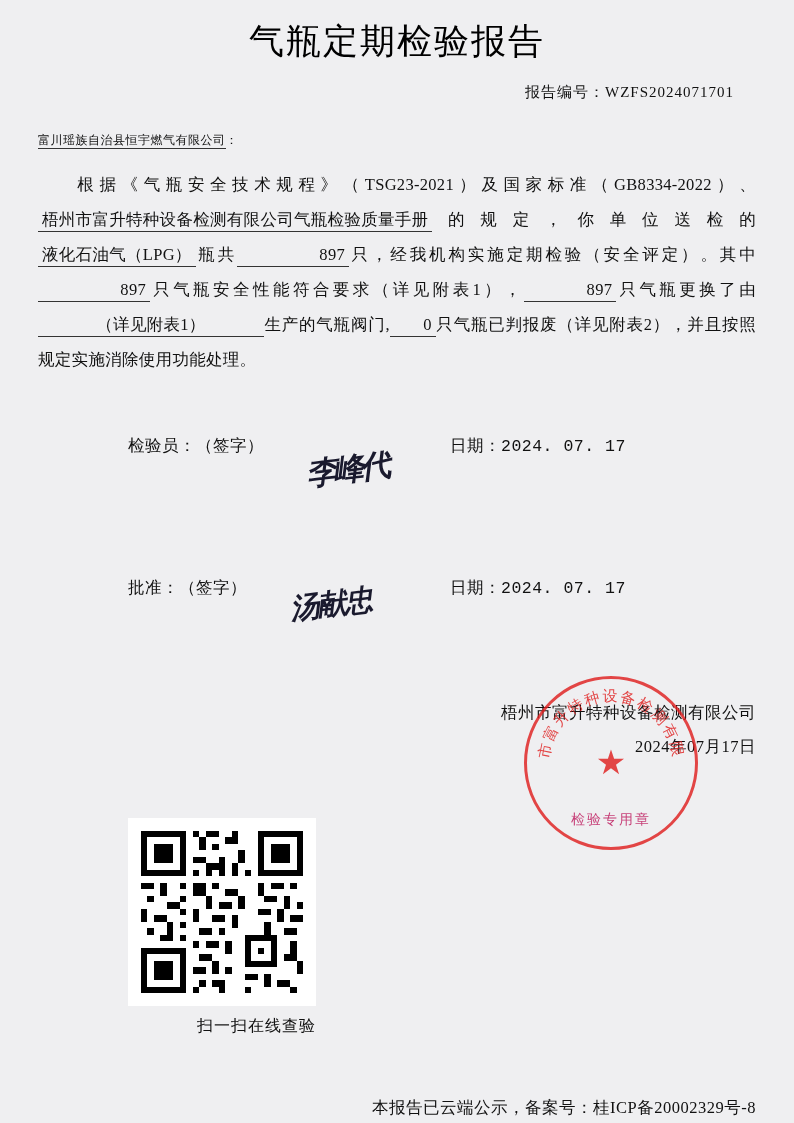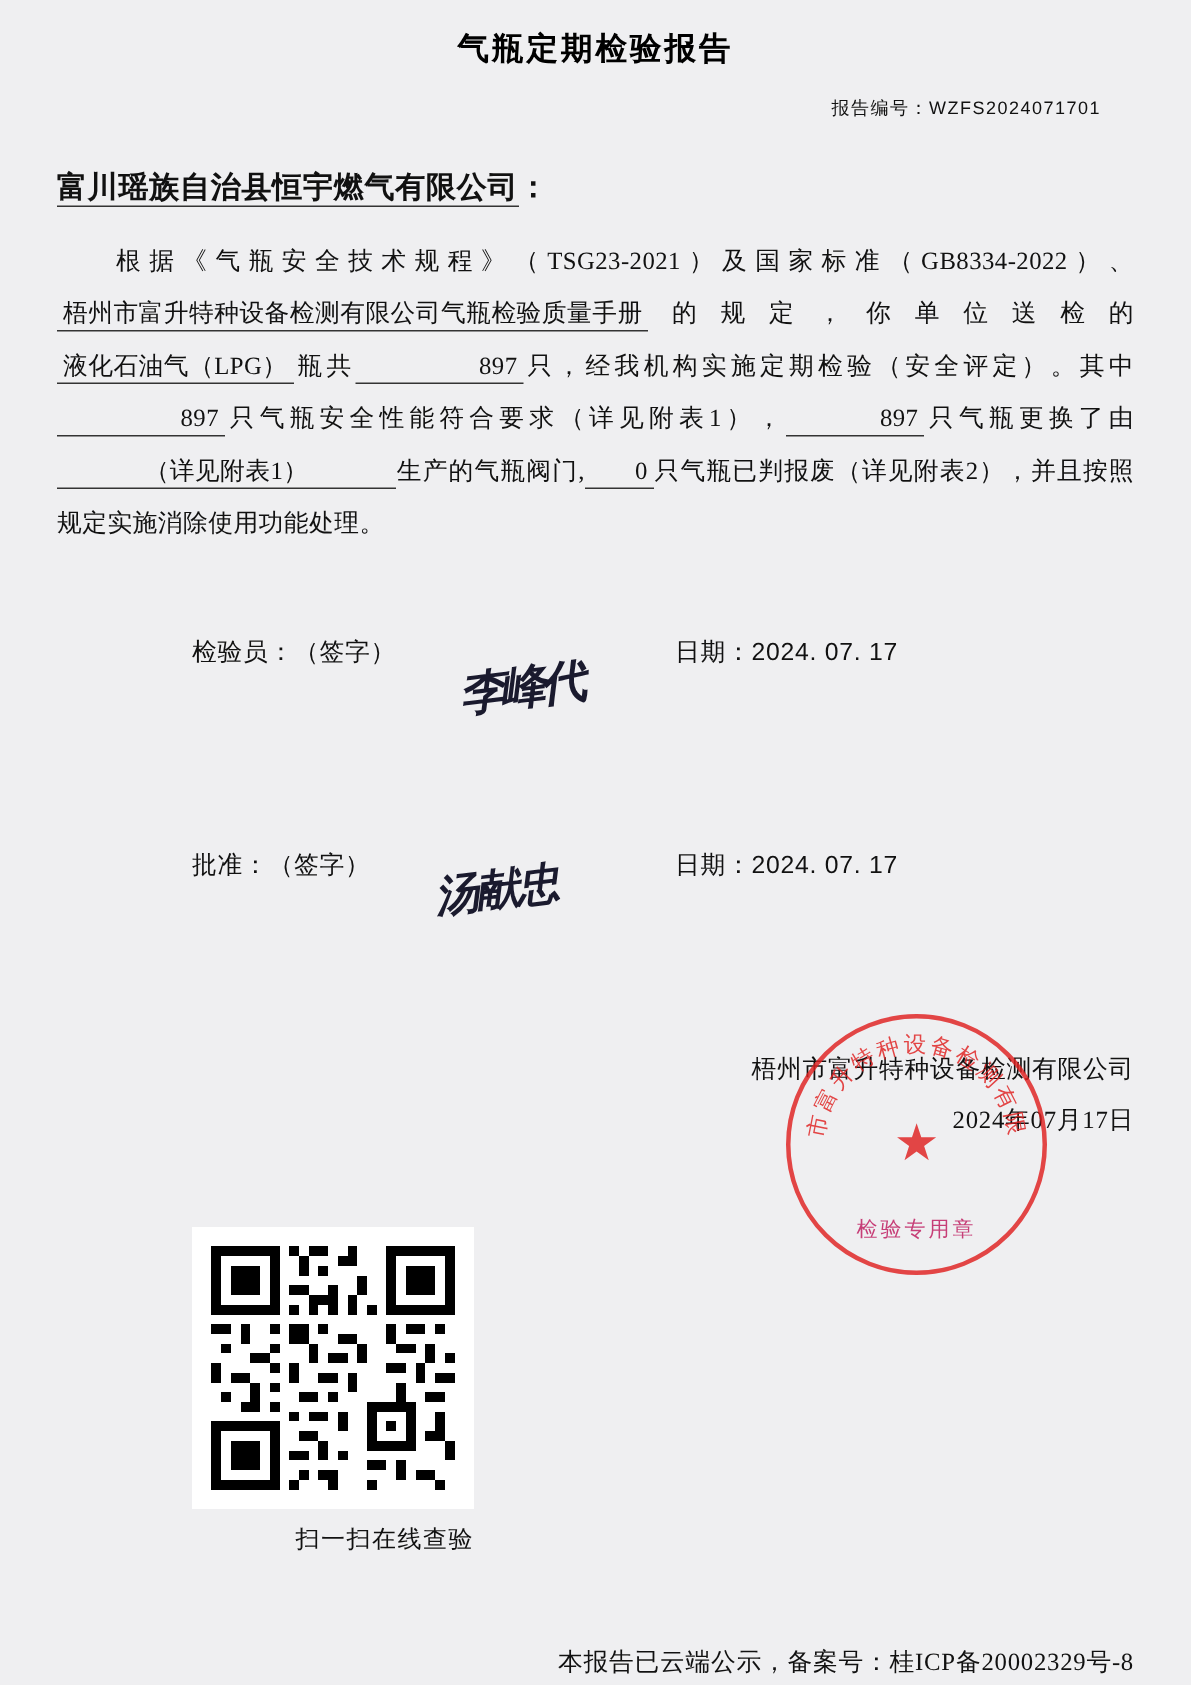--- a/index.html
+++ b/index.html
@@ -18,39 +18,38 @@
   .page {
     position: relative;
     width: 794px;
     height: 1123px;
     box-sizing: border-box;
     padding: 0 38px;
   }
   .doc-title {
     text-align: center;
     font-family: "DejaVu Sans", "Liberation Sans", sans-serif;
-    font-weight: bold;
-    font-size: 21px;
+    font-weight: normal;
+    font-size: 35px;
     letter-spacing: 2px;
     margin-top: 18px;
     color: #000;
   }
   .report-no {
     text-align: right;
-    font-size: 12px;
+    font-size: 15px;
     margin-top: 18px;
     padding-right: 22px;
     letter-spacing: 1px;
-    font-family: Liberation Sans, sans-serif;
+    font-family: Liberation Serif, serif;
   }
   .addressee {
     margin-top: 30px;
-    font-size: 20px;
-    letter-spacing: 0.5px;
-    font-weight: bold;
+    font-size: 12px;
+    letter-spacing: 0.5px;
   }
   .addressee .u {
     border-bottom: 1px solid #333;
     padding-bottom: 1px;
   }
   .body-text {
     margin-top: 18px;
     font-size: 16.5px;
     line-height: 35px;
     letter-spacing: 0.3px;
@@ -89,21 +88,21 @@
     top: 0;
     letter-spacing: 0.5px;
   }
   .sign-date {
     position: absolute;
     left: 412px;
     top: 0;
     letter-spacing: 0.5px;
   }
   .sign-date .dval {
-    font-family: Liberation Sans, sans-serif;
+    font-family: Liberation Mono, monospace;
   }
   .handwriting {
     position: absolute;
     font-family: "DejaVu Serif", serif;
     font-style: italic;
     font-weight: bold;
     color: #1a1a2e;
     transform: rotate(-7deg);
     white-space: nowrap;
   }

